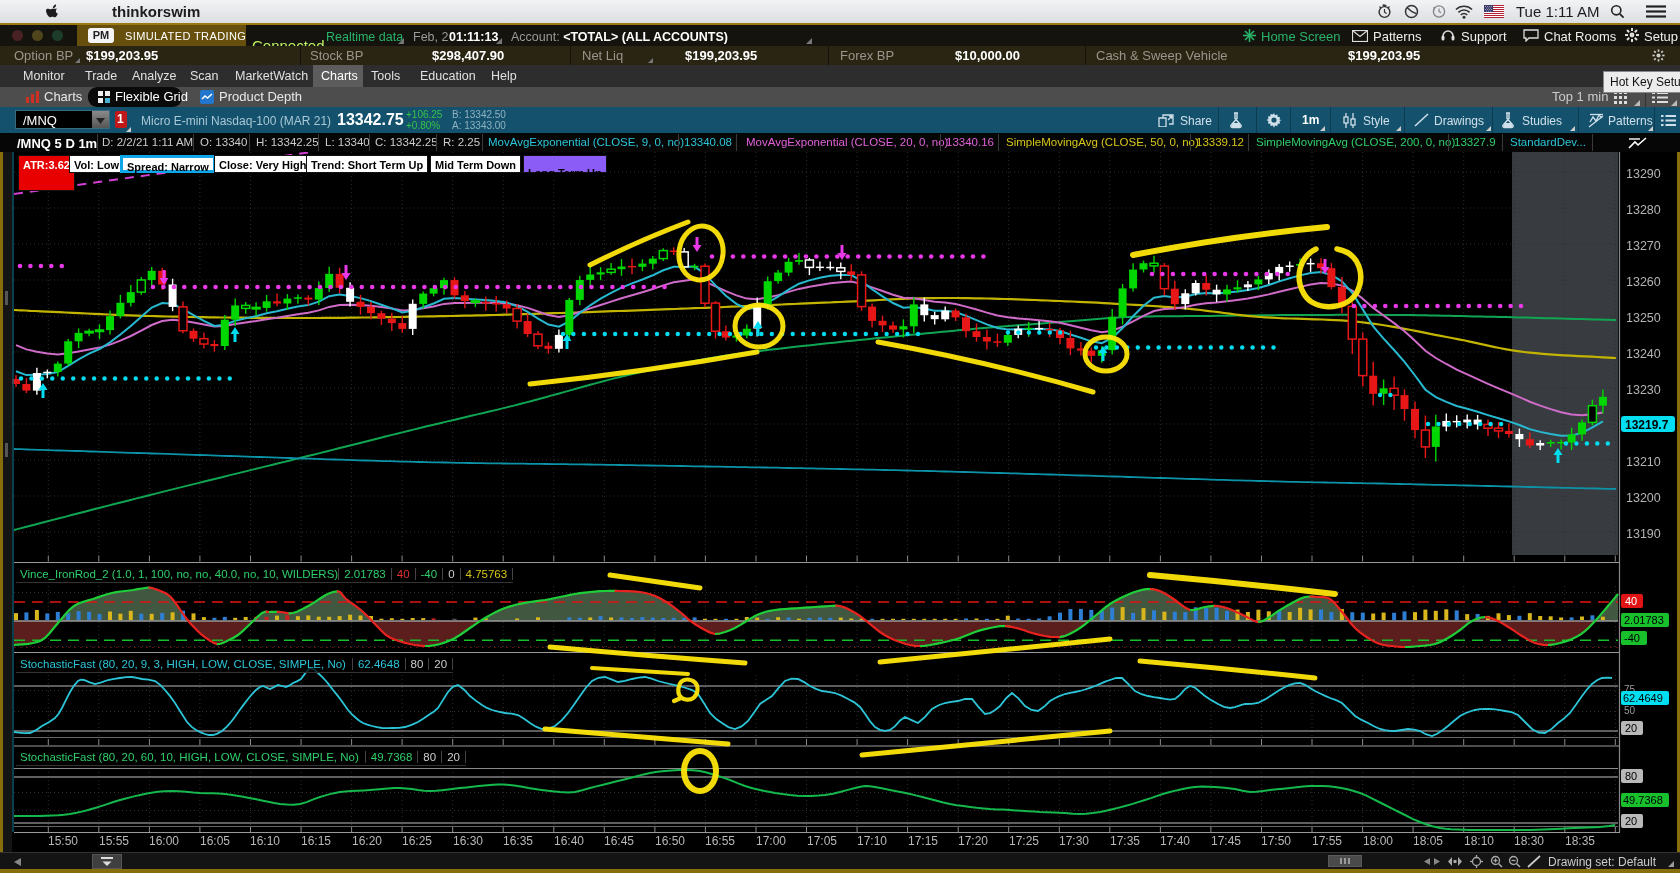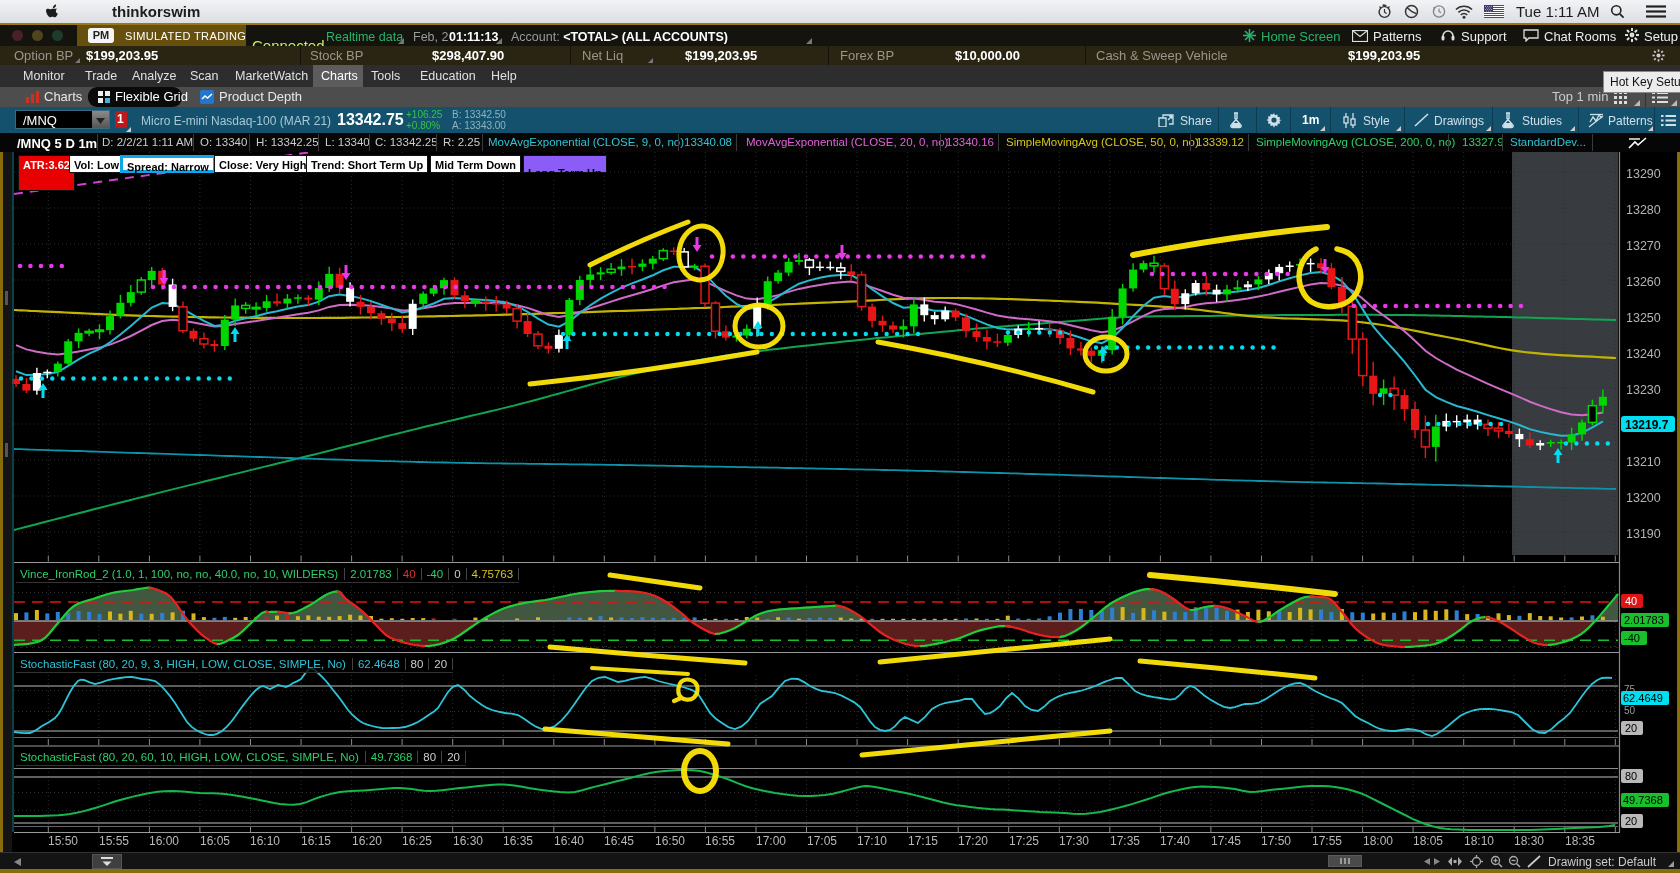--- a/index.html
+++ b/index.html
@@ -1417,37 +1417,37 @@
 <div class="abs" style="left:746px;top:136px;color:#e060d8;font-size:11.5px;">MovAvgExponential (CLOSE, 20, 0, no)</div>
 <div class="abs" style="left:940px;top:134px;width:1px;height:17px;background:#3a3a3a"></div>
 <div class="abs" style="left:946px;top:136px;color:#e060d8;font-size:11.5px;">13340.16</div>
 <div class="abs" style="left:998px;top:134px;width:1px;height:17px;background:#3a3a3a"></div>
 <div class="abs" style="left:1006px;top:136px;color:#d6c619;font-size:11.5px;">SimpleMovingAvg (CLOSE, 50, 0, no)</div>
 <div class="abs" style="left:1190px;top:134px;width:1px;height:17px;background:#3a3a3a"></div>
 <div class="abs" style="left:1196px;top:136px;color:#d6c619;font-size:11.5px;">13339.12</div>
 <div class="abs" style="left:1248px;top:134px;width:1px;height:17px;background:#3a3a3a"></div>
 <div class="abs" style="left:1256px;top:136px;color:#2fcf6a;font-size:11.5px;">SimpleMovingAvg (CLOSE, 200, 0, no)</div>
 <div class="abs" style="left:1448px;top:134px;width:1px;height:17px;background:#3a3a3a"></div>
-<div class="abs" style="left:1454px;top:136px;color:#2fcf6a;font-size:11.5px;padding-left:8px;">13327.9</div>
+<div class="abs" style="left:1454px;top:136px;color:#2fcf6a;font-size:11.5px;">13327.9</div>
 <div class="abs" style="left:1502px;top:134px;width:1px;height:17px;background:#3a3a3a"></div>
 <div class="abs" style="left:1510px;top:136px;color:#2cc5d8;font-size:11.5px;">StandardDev...</div>
 <div class="abs" style="left:1592px;top:134px;width:1px;height:17px;background:#3a3a3a"></div>
 <svg class="abs" style="left:1628px;top:136px" width="22" height="14">
     <path d="M1 12l6-6 3 3 8-7" fill="none" stroke="#fff" stroke-width="1.6"></path>
     <line x1="1" y1="3" x2="12" y2="3" stroke="#fff" stroke-width="1.4"></line>
   </svg>
 <div class="abs" style="left:18px;top:155px;height:36px;background:#e80000;color:#fff;font-size:11px;font-weight:bold;padding:3px 4px 0 4px;border:1px solid #111;white-space:nowrap">ATR:3.62</div>
 <div class="abs" style="left:69px;top:155px;height:18px;background:#fff;color:#000;font-size:11px;font-weight:bold;padding:3px 4px 0 4px;border:1px solid #111;white-space:nowrap">Vol: Low</div>
 <div class="abs" style="left:120px;top:155px;height:18px;background:#fff;color:#000;font-size:11px;font-weight:bold;padding:3px 4px 0 4px;border:3px solid #0ea5e9;white-space:nowrap">Spread: Narrow</div>
 <div class="abs" style="left:214px;top:155px;height:18px;background:#fff;color:#000;font-size:11px;font-weight:bold;padding:3px 4px 0 4px;border:1px solid #111;white-space:nowrap">Close: Very High</div>
 <div class="abs" style="left:306px;top:155px;height:18px;background:#fff;color:#000;font-size:11px;font-weight:bold;padding:3px 4px 0 4px;border:1px solid #111;white-space:nowrap">Trend: Short Term Up</div>
 <div class="abs" style="left:430px;top:155px;height:18px;background:#fff;color:#000;font-size:11px;font-weight:bold;padding:3px 4px 0 4px;border:1px solid #111;white-space:nowrap">Mid Term Down</div>
 <div class="abs" style="left:523px;top:155px;height:18px;background:#8b5cf6;color:#000;font-size:11px;font-weight:bold;padding:11px 4px 0 4px;border:1px solid #111;white-space:nowrap">Long Term Up</div>
 <div class="abs row" style="left:16px;top:566px;height:17px;background:rgba(0,0,0,0.75);border-bottom:1px solid #333">
-    <div style="color:#2fcf6a;font-size:11.5px;padding:0 6px 0 4px;border-right:1px solid #444">Vince_IronRod_2 (1.0, 1, 100, no, no, 40.0, no, 10, WILDERS)</div>
+    <div style="color:#2fcf6a;font-size:11.5px;padding:0 0 0 4px;border-right:1px solid #444">Vince_IronRod_2 (1.0, 1, 100, no, no, 40.0, no, 10, WILDERS)</div>
     <div style="color:#2fcf6a;font-size:11.5px;padding:0 5px;border-right:1px solid #444">2.01783</div>
     <div style="color:#e03030;font-size:11.5px;padding:0 5px;border-right:1px solid #444">40</div>
     <div style="color:#2fcf6a;font-size:11.5px;padding:0 5px;border-right:1px solid #444">-40</div>
     <div style="color:#ccc;font-size:11.5px;padding:0 5px;border-right:1px solid #444">0</div>
     <div style="color:#d6c619;font-size:11.5px;padding:0 5px;border-right:1px solid #444">4.75763</div>
   </div>
 <div class="abs row" style="left:16px;top:656px;height:17px;background:rgba(0,0,0,0.75);border-bottom:1px solid #333">
     <div style="color:#2cc5d8;font-size:11.5px;padding:0 6px 0 4px;border-right:1px solid #444">StochasticFast (80, 20, 9, 3, HIGH, LOW, CLOSE, SIMPLE, No)</div>
     <div style="color:#2cc5d8;font-size:11.5px;padding:0 5px;border-right:1px solid #444">62.4648</div>
     <div style="color:#ccc;font-size:11.5px;padding:0 5px;border-right:1px solid #444">80</div>

